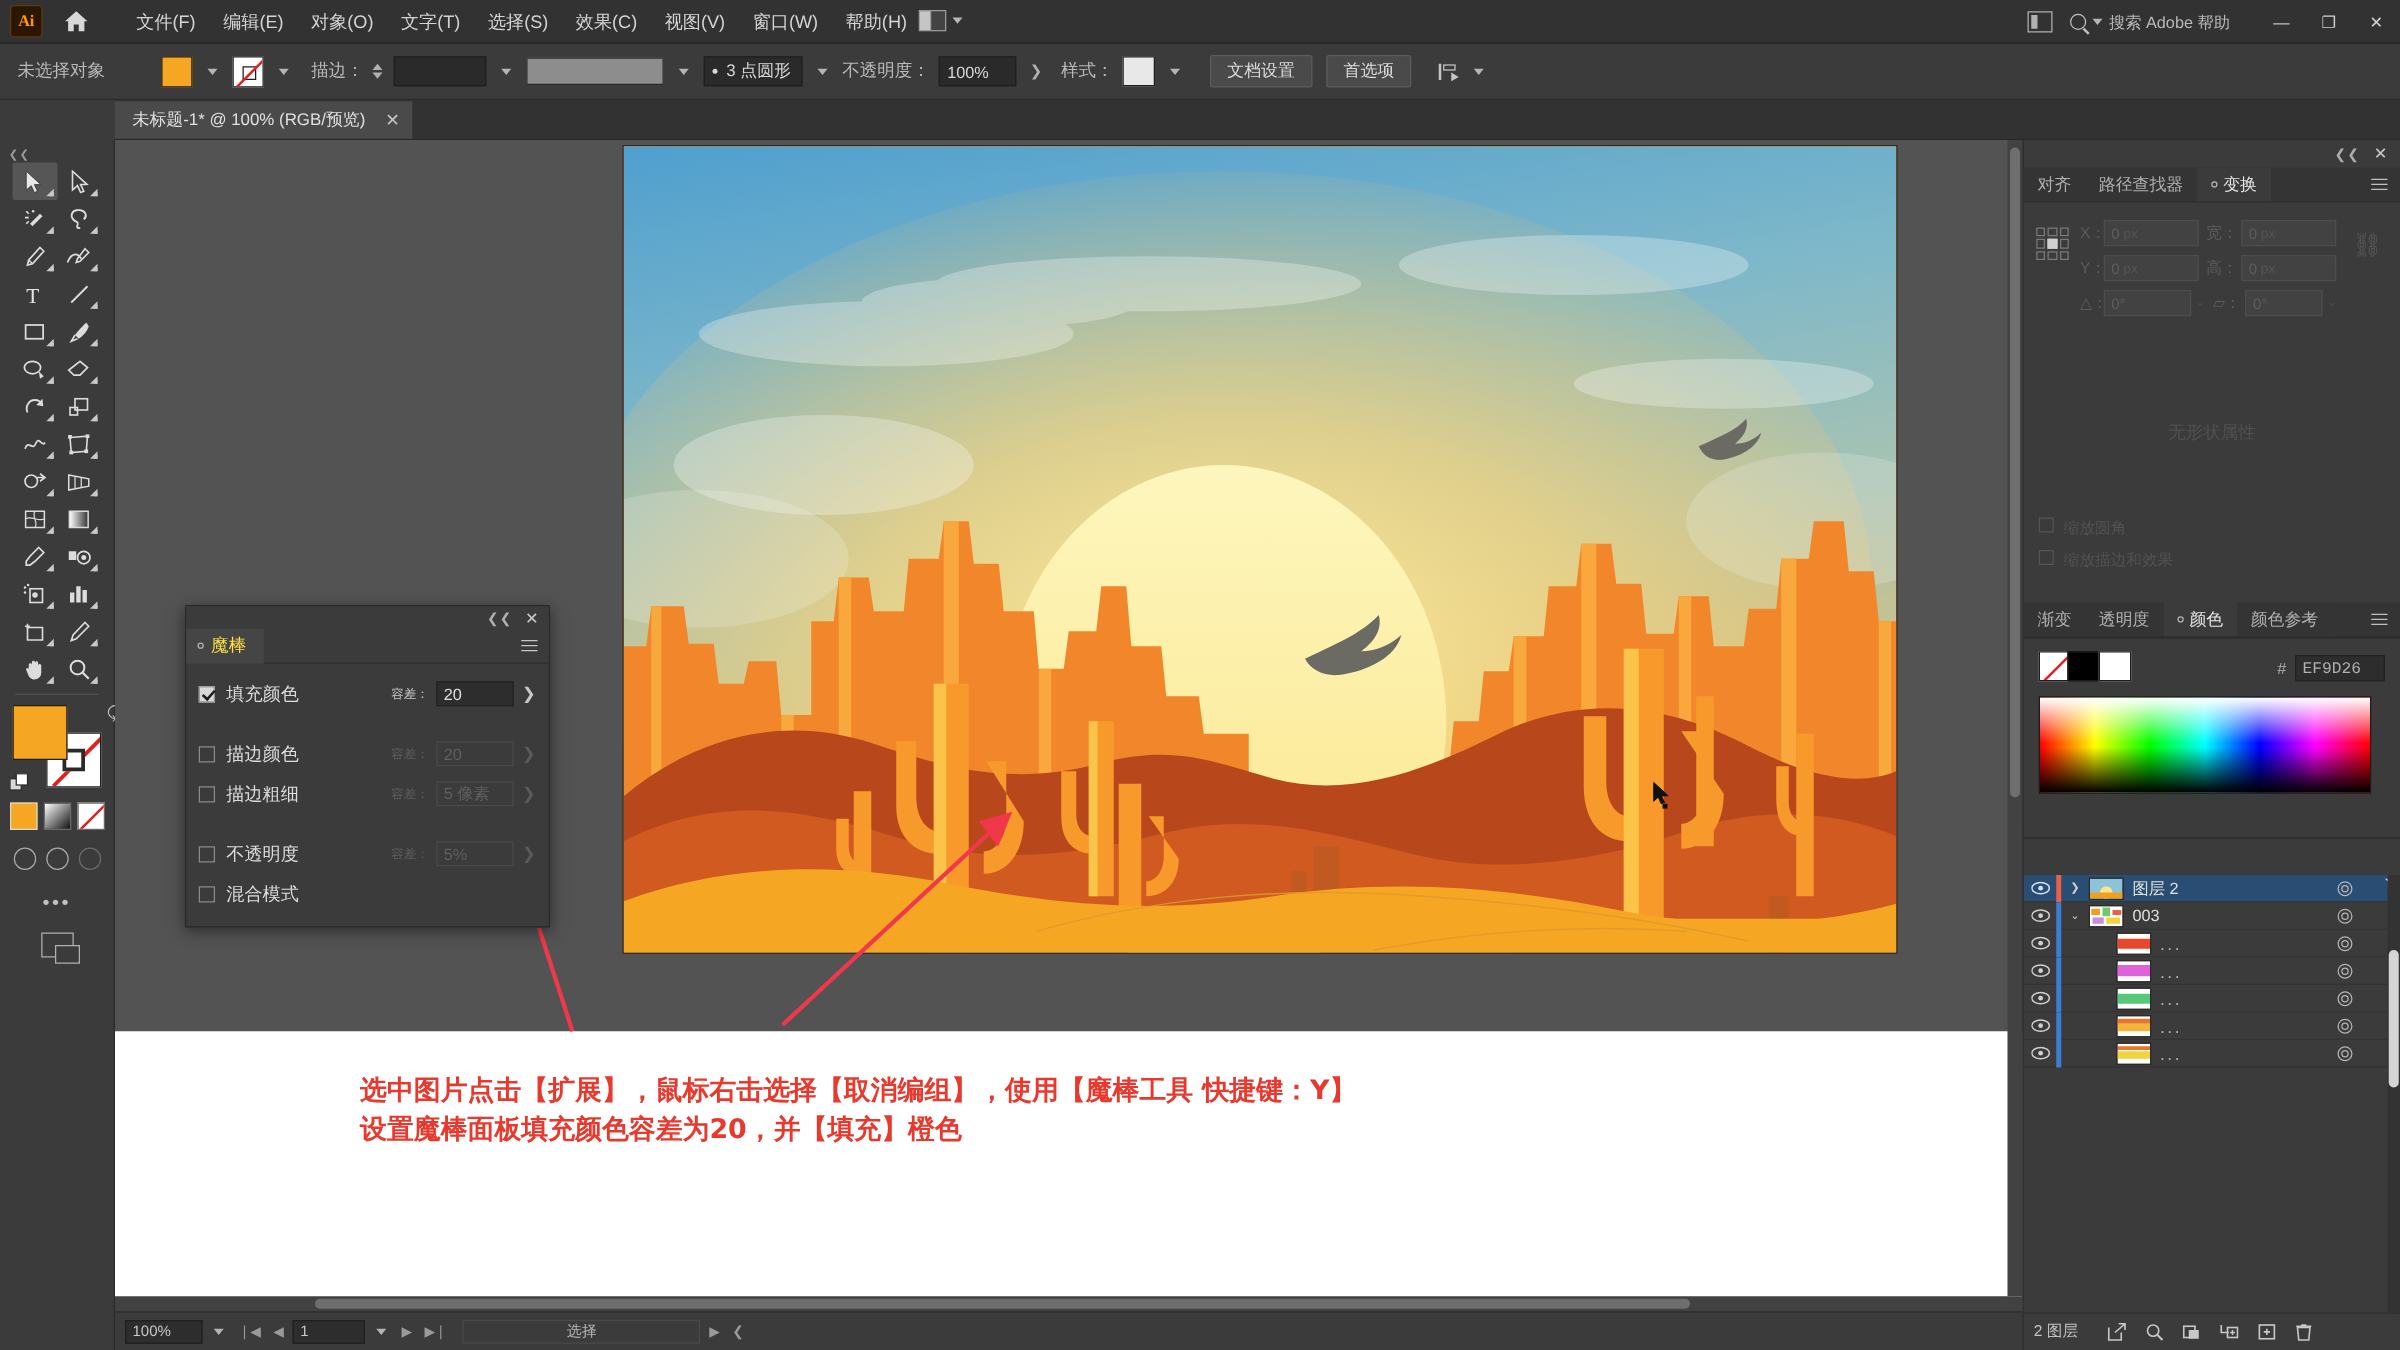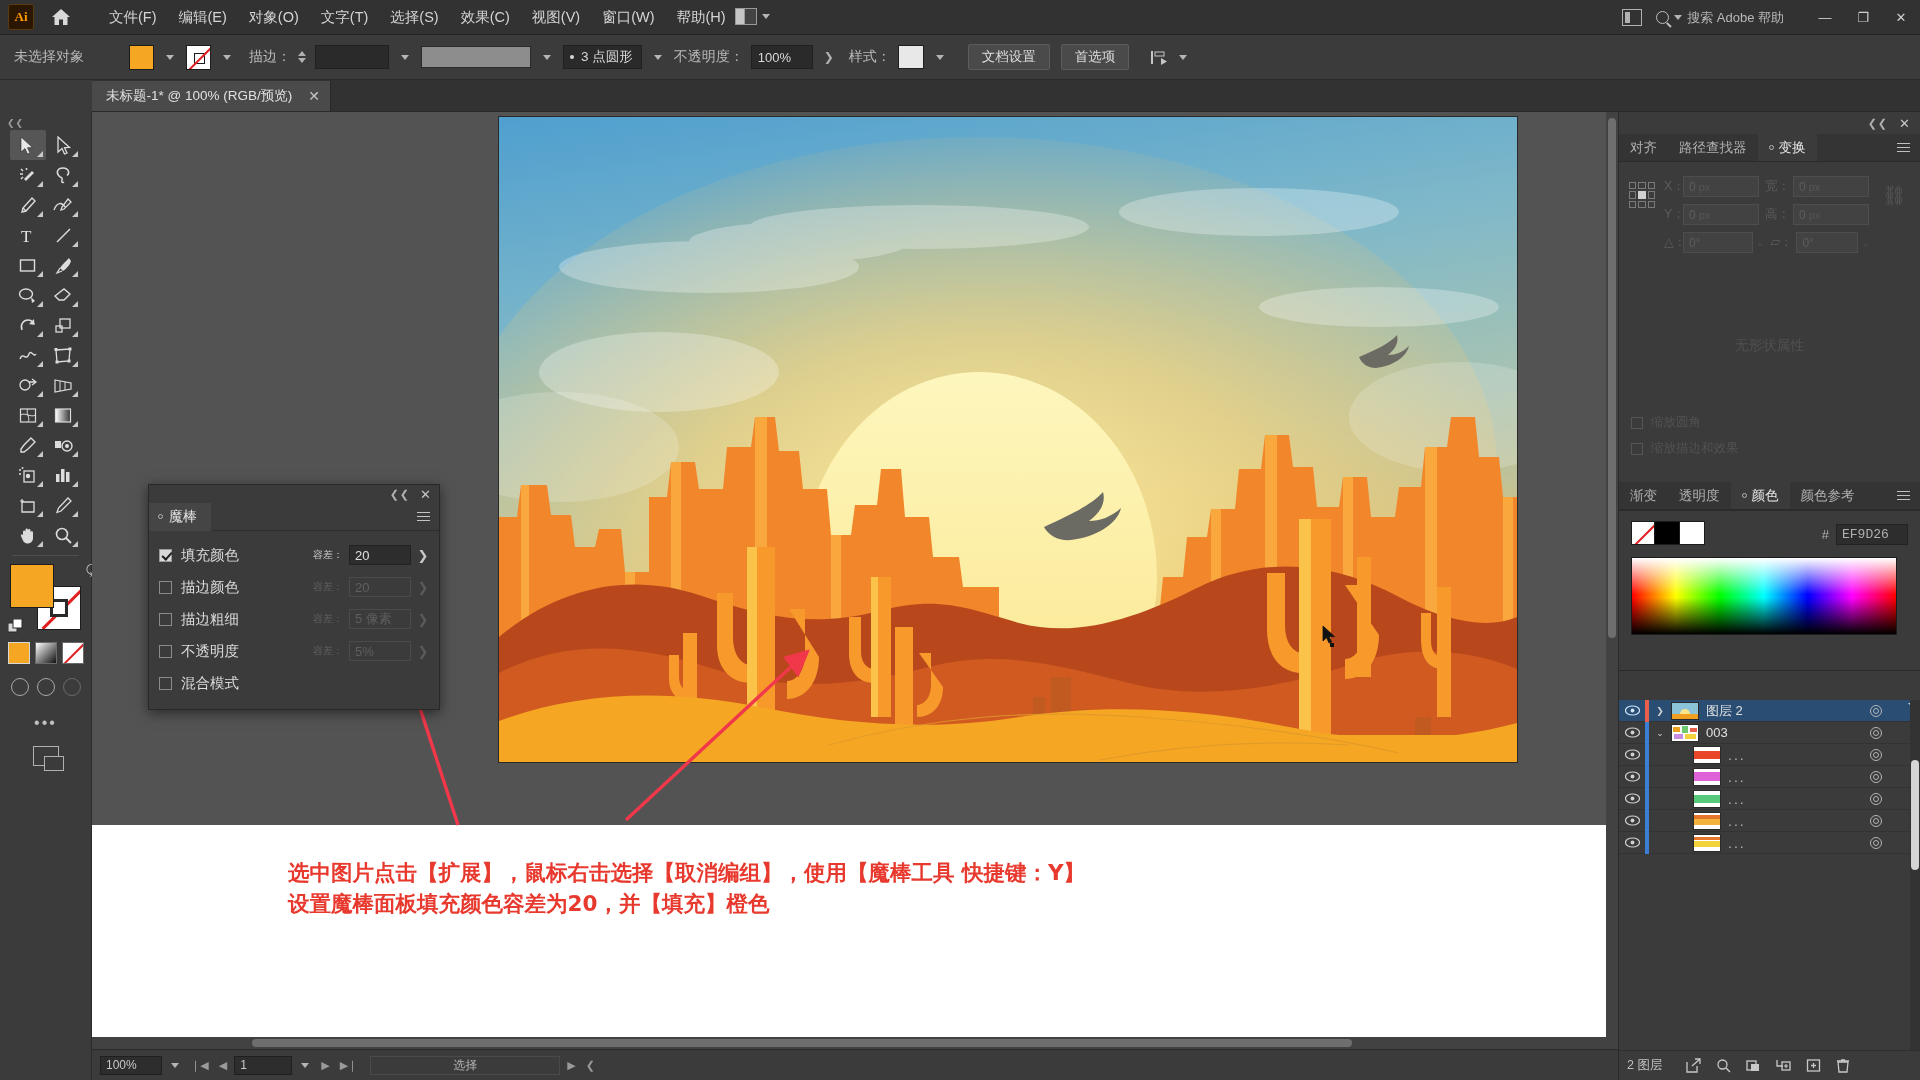--- a/index.html
+++ b/index.html
@@ -199,28 +199,28 @@
     position: absolute; left: 148px; top: 484px; width: 292px;
     background: #3b3b3b; border: 1px solid #292929; box-shadow: 0 3px 12px rgba(0,0,0,.5);
     z-index: 30;
   }
   .mw-titlebar { height: 18px; background: #3b3b3b; display: flex; align-items: center; justify-content: flex-end; gap: 10px; padding-right: 8px; }
   .mw-dots { color: #b0b0b0; font-size: 11px; letter-spacing: 1px; }
   .mw-x { color: #c8c8c8; font-size: 13px; line-height: 1; }
   .mw-tabrow { height: 28px; display: flex; align-items: center; border-bottom: 1px solid #2e2e2e; background: #3b3b3b; }
   .mw-tab {
     background: #454545; height: 28px; display: flex; align-items: center; gap: 6px;
-    padding: 0 14px 0 9px; color: #e5e5e5; font-size: 14px;
+    padding: 0 14px 0 9px; color: #fde047; font-size: 14px;
   }
   .tab-dot { width: 5px; height: 5px; border: 1px solid #b5b5b5; border-radius: 50%; }
   .mw-menu { margin-left: auto; margin-right: 9px; display: flex; flex-direction: column; gap: 2.5px; }
   .mw-menu i { display:block; width: 13px; height: 1.6px; background: #c5c5c5; }
   .mw-body { padding: 11px 10px 13px 10px; }
   .mw-row { display: flex; align-items: center; height: 26px; margin-bottom: 6px; }
-  .mw-row.gap { margin-top: 6px; }
+  .mw-row.gap { margin-top: 22px; }
   .cbx { width: 13px; height: 13px; border: 1px solid #9a9a9a; background: #d8d8d8; margin-right: 9px; position: relative; }
   .cbx.checked::after {
     content:''; position: absolute; left: 3.5px; top: 0px; width: 4px; height: 8px;
     border: solid #1c1c1c; border-width: 0 2px 2px 0; transform: rotate(42deg);
   }
   .cbx.off { background: #3b3b3b; border-color: #8a8a8a; }
   .mw-lab { color: #dcdcdc; font-size: 14.5px; white-space: nowrap; }
   .mw-tol { margin-left: auto; display: flex; align-items: center; gap: 6px; }
   .mw-tol-lab { color: #c8c8c8; font-size: 10px; }
   .mw-tol-lab.dim { color: #5f5f5f; }
@@ -263,21 +263,21 @@
   .xf-lab { color: #5c5c5c; font-size: 12.5px; width: 13px; text-align: right; }
   .xf-in {
     width: 76px; height: 21px; background: #424242; border: 1px solid #4d4d4d; color: #5e5e5e;
     font-size: 12px; display: flex; align-items: center; padding-left: 5px; gap: 3px;
   }
   .xf-unit { color: #555; font-size: 11px; }
   .xf-chev { color: #4e4e4e; font-size: 10px; margin-left: -3px; }
   .xf-lock { position: absolute; right: 14px; top: 22px; color: #5a5a5a; font-size: 19px; }
   .xf-empty { position: absolute; left: 0; right: 0; top: 175px; text-align: center; color: #505050; font-size: 14px; }
   .xf-checks { position: absolute; left: 12px; bottom: 16px; }
-  .xf-check { display: flex; align-items: center; gap: 8px; margin-bottom: 9px; }
+  .xf-check { display: flex; gap: 8px; margin-bottom: 9px; }
   .xf-cb { width: 12px; height: 12px; border: 1px solid #555; background: #3b3b3b; }
   .xf-ctxt { color: #525252; font-size: 12.5px; }
 
   
   .clrpanel { height: 150px; background: #3b3b3b; border-top: 1px solid #2b2b2b; position: relative; }
   .clr-body { padding: 10px 12px 0 12px; }
   .clr-top { display: flex; align-items: center; }
   .clr-swatches { position: relative; width: 74px; height: 26px; }
   .cs-none { position: absolute; left: 0; top: 0; width: 24px; height: 24px; background: #fff; border: 1px solid #1c1c1c; overflow: hidden; }
   .cs-none::after { content:''; position:absolute; left:-3px; top:11px; width:34px; height:2px; background:#e02020; transform: rotate(-45deg); }

